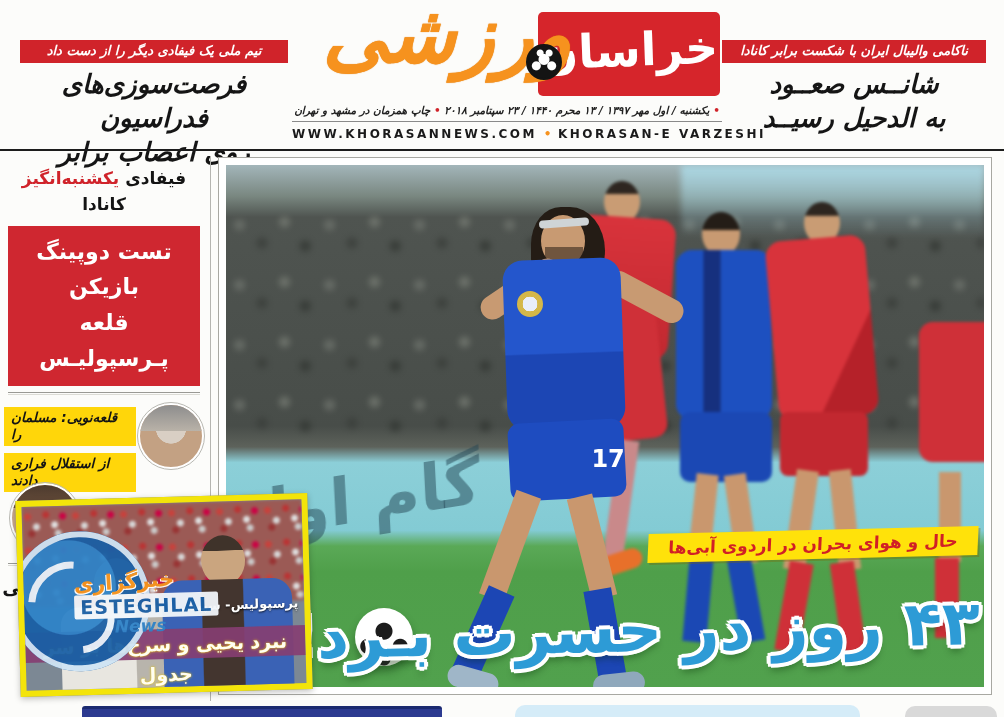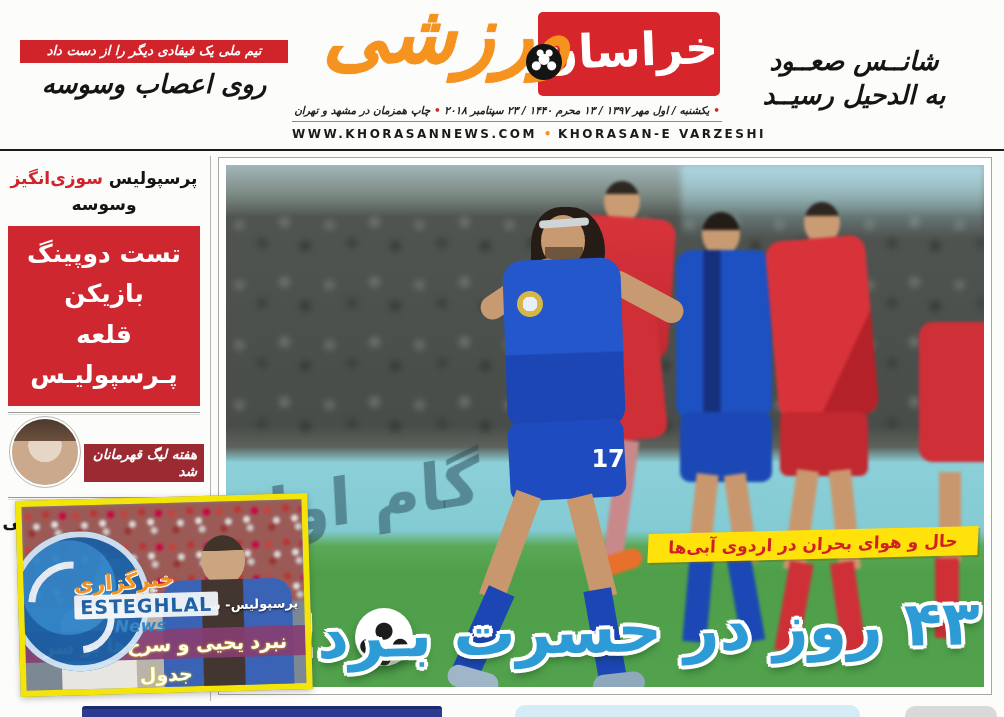--- a/index.html
+++ b/index.html
@@ -61,21 +61,21 @@
 
   
   #sidebar { position:absolute; left:0; top:156px; width:208px; }
   .v-divider { position:absolute; left:210px; top:156px; width:1px; height:545px; background:#b5b5b0; }
   .sep { border-top:1px solid #9a9a95; box-shadow:0 2px 0 #dcdcd6; margin:6px 8px 0; }
   .sb-head { font-weight:bold; color:#141414; text-align:center; direction:rtl; }
   #sb-item1 { padding-top:9px; font-size:17px; line-height:1.55; }
   #sb-item1 .red { color:#d0232a; }
   #sb-item2 {
     margin:8px 8px 0; background:#cf2730; color:#fff; font-weight:bold;
-    font-size:25px; text-align:center; direction:rtl; line-height:1.62; padding:8px 4px 10px;
+    font-size:22px; text-align:center; direction:rtl; line-height:1.62; padding:8px 4px 10px;
   }
   .face {
     border-radius:50%; border:2px solid #fff; outline:1px solid #b9b9b3;
     position:absolute; overflow:hidden;
   }
   .face .hair { position:absolute; left:0; top:0; width:100%; height:42%; }
   .tagline { display:inline-block; font-weight:bold; font-size:13.5px; padding:2px 7px 3px; line-height:1.25; }
   #sb-item3 { position:relative; height:78px; margin-top:8px; direction:rtl; }
   #sb-item3 .face { right:4px; top:2px; width:66px; height:66px;
      background:radial-gradient(circle at 50% 38%, #d9cfc4 0 30%, #c3a183 31% 100%); }
@@ -279,21 +279,22 @@
     background:#d9d9d9; border-radius:10px 10px 0 0; }
 </style>
 </head>
 <body>
 
 <div id="page">
 
   <div id="head-left" class="head-block">
     <div class="kicker rtl">تیم ملی یک فیفادی دیگر را از دست داد</div>
     <div class="big rtl">
-      <div>روی اعصاب وسوسه</div>
+      <div>فرصت‌سوزی‌های فدراسیون</div>
+      <div>روی اعصاب برابر</div>
     </div>
   </div>
 
   <div class="logo-wrap">
     <div class="logo-red">
       <span>خراسان</span>
     </div>
     <div class="logo-orange rtl">ورزشی</div>
     <div class="soccer-ball"></div>
   </div>
@@ -305,44 +306,54 @@
     <span>چاپ همزمان در مشهد و تهران</span>
   </div>
   <div class="urlline">
     <span>WWW.KHORASANNEWS.COM</span>
     <span class="dot">•</span>
     <span>KHORASAN-E VARZESHI</span>
   </div>
   <div class="header-rule"></div>
 
   <div id="head-right" class="head-block">
+    <div class="kicker rtl">ناکامی والیبال ایران با شکست برابر کانادا</div>
     <div class="big rtl">
       <div>شانــس صعــود</div>
       <div>به الدحیل رسیــد</div>
     </div>
   </div>
 
   <div class="v-divider"></div>
   <div id="sidebar">
 
     <div id="sb-item1" class="sb-head">
       <div>
-        <span>پرسپولیس</span>
-        <span class="red">سوزی‌انگیز</span>
-        <span>وسوسه</span>
+        <span>فیفادی</span>
+        <span class="red">یکشنبه‌انگیز</span>
+        <span>کانادا</span>
       </div>
     </div>
 
     <div id="sb-item2">
       <div>تست دوپینگ بازیکن</div>
       <div>قلعه پـرسپولیـس</div>
     </div>
 
     <div class="sep"></div>
 
+    <div id="sb-item3">
+      <div class="face">
+          <div class="hair"></div>
+        </div>
+      <div class="lines rtl">
+        <span class="tagline">قلعه‌نویی: مسلمان را</span><br>
+        <span class="tagline">از استقلال فراری دادند</span>
+      </div>
+    </div>
 
     <div id="sb-item4">
       <div class="face">
           <div class="hair"></div>
         </div>
       <div class="lines rtl">
         <br>
         <span class="tagline l2">هفته لیگ قهرمانان شد</span>
       </div>
     </div>

